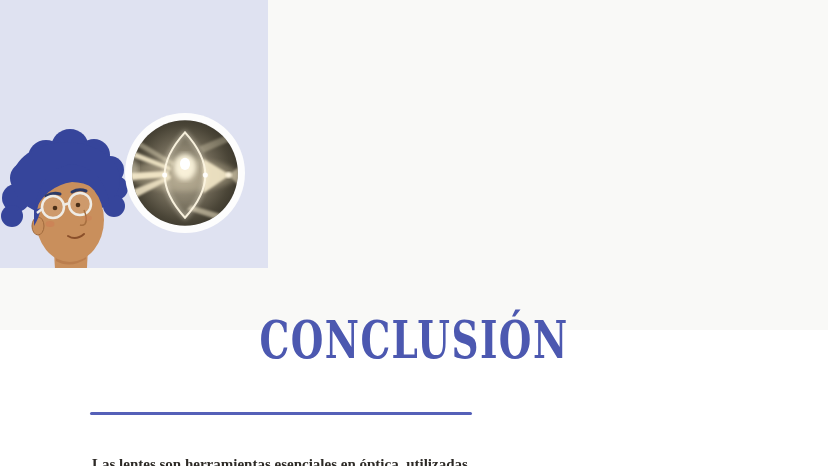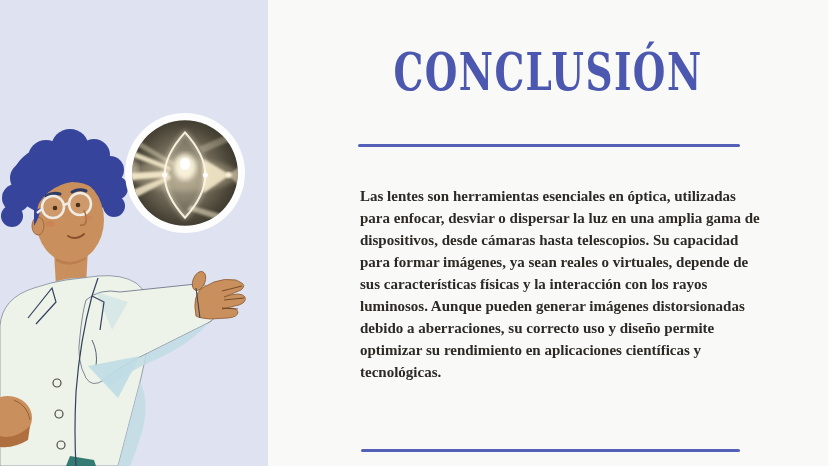--- a/index.html
+++ b/index.html
@@ -5,21 +5,21 @@
   :root{
     --panel-bg:#dfe2f1;
     --content-bg:#f9f9f7;
     --accent-blue:#4c58b0;
     --divider:#5560b8;
     --body-text:#2d2a26;
   }
   *{margin:0;padding:0;box-sizing:border-box;}
   html,body{width:828px;height:466px;overflow:hidden;}
   body{font-family:"DejaVu Serif", serif;}
-  .slide{position:relative;width:828px;height:330px;display:flex;background:var(--content-bg);}
+  .slide{position:relative;width:828px;height:330px;display:flex;background:var(--content-bg);flex-direction:column;}
   .left-panel{position:relative;width:268px;height:466px;background:var(--panel-bg);flex:0 0 268px;overflow:hidden;}
   .right-panel{position:relative;flex:1;height:466px;background:var(--content-bg);}
   .person-svg{position:absolute;left:0;top:0;width:268px;height:466px;display:block;}
   .photo-circle{position:absolute;left:124px;top:112px;width:122px;height:122px;}
   .photo-circle svg{display:block;width:100%;height:100%;}
   .slide-title{
     position:absolute;top:42px;left:0;width:100%;
     text-align:center;color:var(--accent-blue);
     font-family:"DejaVu Serif", serif;font-weight:bold;
     font-size:52px;line-height:60px;letter-spacing:2px;

